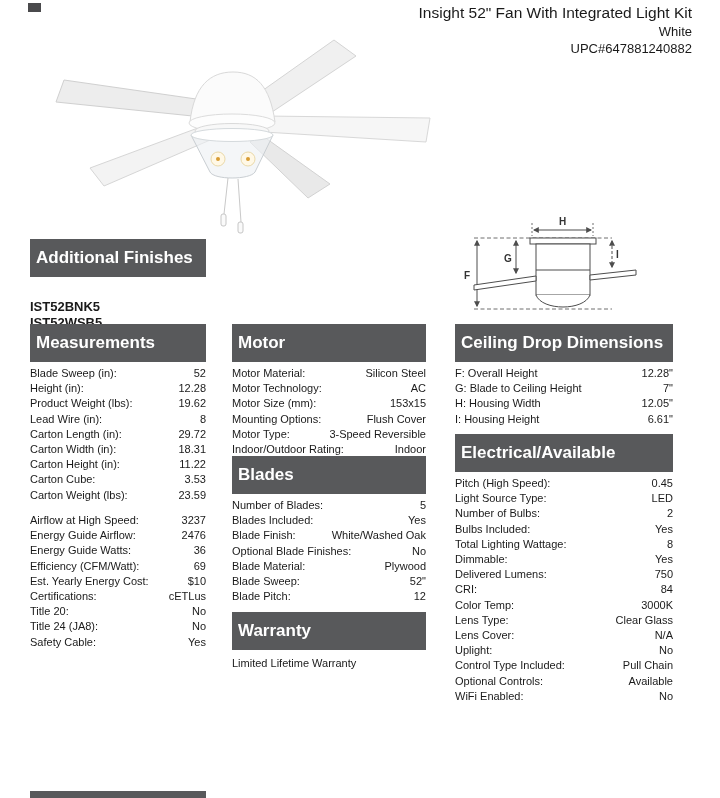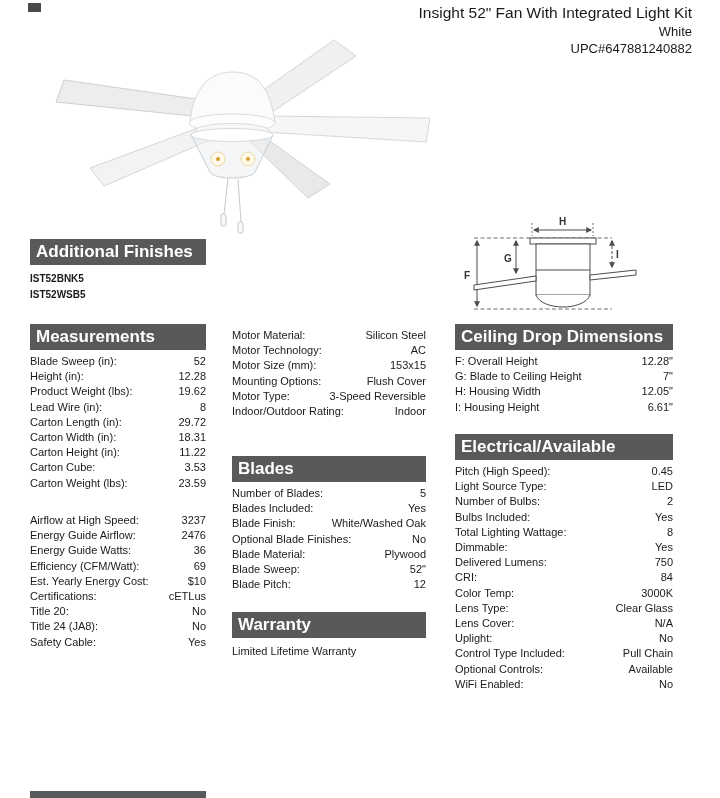--- a/index.html
+++ b/index.html
@@ -9,26 +9,26 @@
   .title-block{position:absolute;top:3px;right:28px;text-align:right;}
   .title{font-size:15.5px;line-height:20px;white-space:nowrap;}
   .sub{font-size:13px;line-height:17px;}
 
   .corner-mark{position:absolute;left:28px;top:3px;width:13px;height:9px;background:#4a4a4c;}
 
   .fan-photo{position:absolute;left:12px;top:22px;width:445px;height:212px;}
   .dim-diagram{position:absolute;left:460px;top:213px;width:210px;height:100px;}
 
   .panel{position:absolute;}
-  .hdr{background:#58595b;color:#ffffff;font-weight:bold;font-size:17px;line-height:26px;padding:0 6px;white-space:nowrap;overflow:hidden;}
+  .hdr{background:#58595b;color:#ffffff;font-weight:bold;font-size:17px;line-height:26px;padding:6px 6px;white-space:nowrap;overflow:hidden;}
   .rows{margin-top:4px;}
   .row{display:flex;justify-content:space-between;font-size:11px;line-height:15.2px;}
   .lbl{white-space:nowrap;}
   .val{white-space:nowrap;text-align:center;padding-left:6px;}
-  .fins{margin-top:6px;font-weight:bold;font-size:10px;line-height:16px;}
+  .fins{margin-top:22px;font-weight:bold;font-size:13px;line-height:16px;}
   .warranty-text{font-size:11px;margin-top:7px;}
 
   .cutoff-bar{position:absolute;left:30px;top:791px;width:176px;height:7px;background:#58595b;}
 
   svg text{font-family:"Liberation Sans","DejaVu Sans",sans-serif;}
 </style>
 </head>
 <body>
 
 <div class="page">
@@ -183,20 +183,21 @@
         <span class="val">No</span>
       </div>
         <div class="row">
         <span class="lbl">Safety Cable:</span>
         <span class="val">Yes</span>
       </div>
       </div>
   </div>
 
   <div class="panel" style="left:232px;top:324px;width:194px;">
+    <div class="hdr">Motor</div>
     <div class="rows">
         <div class="row">
         <span class="lbl">Motor Material:</span>
         <span class="val">Silicon Steel</span>
       </div>
         <div class="row">
         <span class="lbl">Motor Technology:</span>
         <span class="val">AC</span>
       </div>
         <div class="row">

